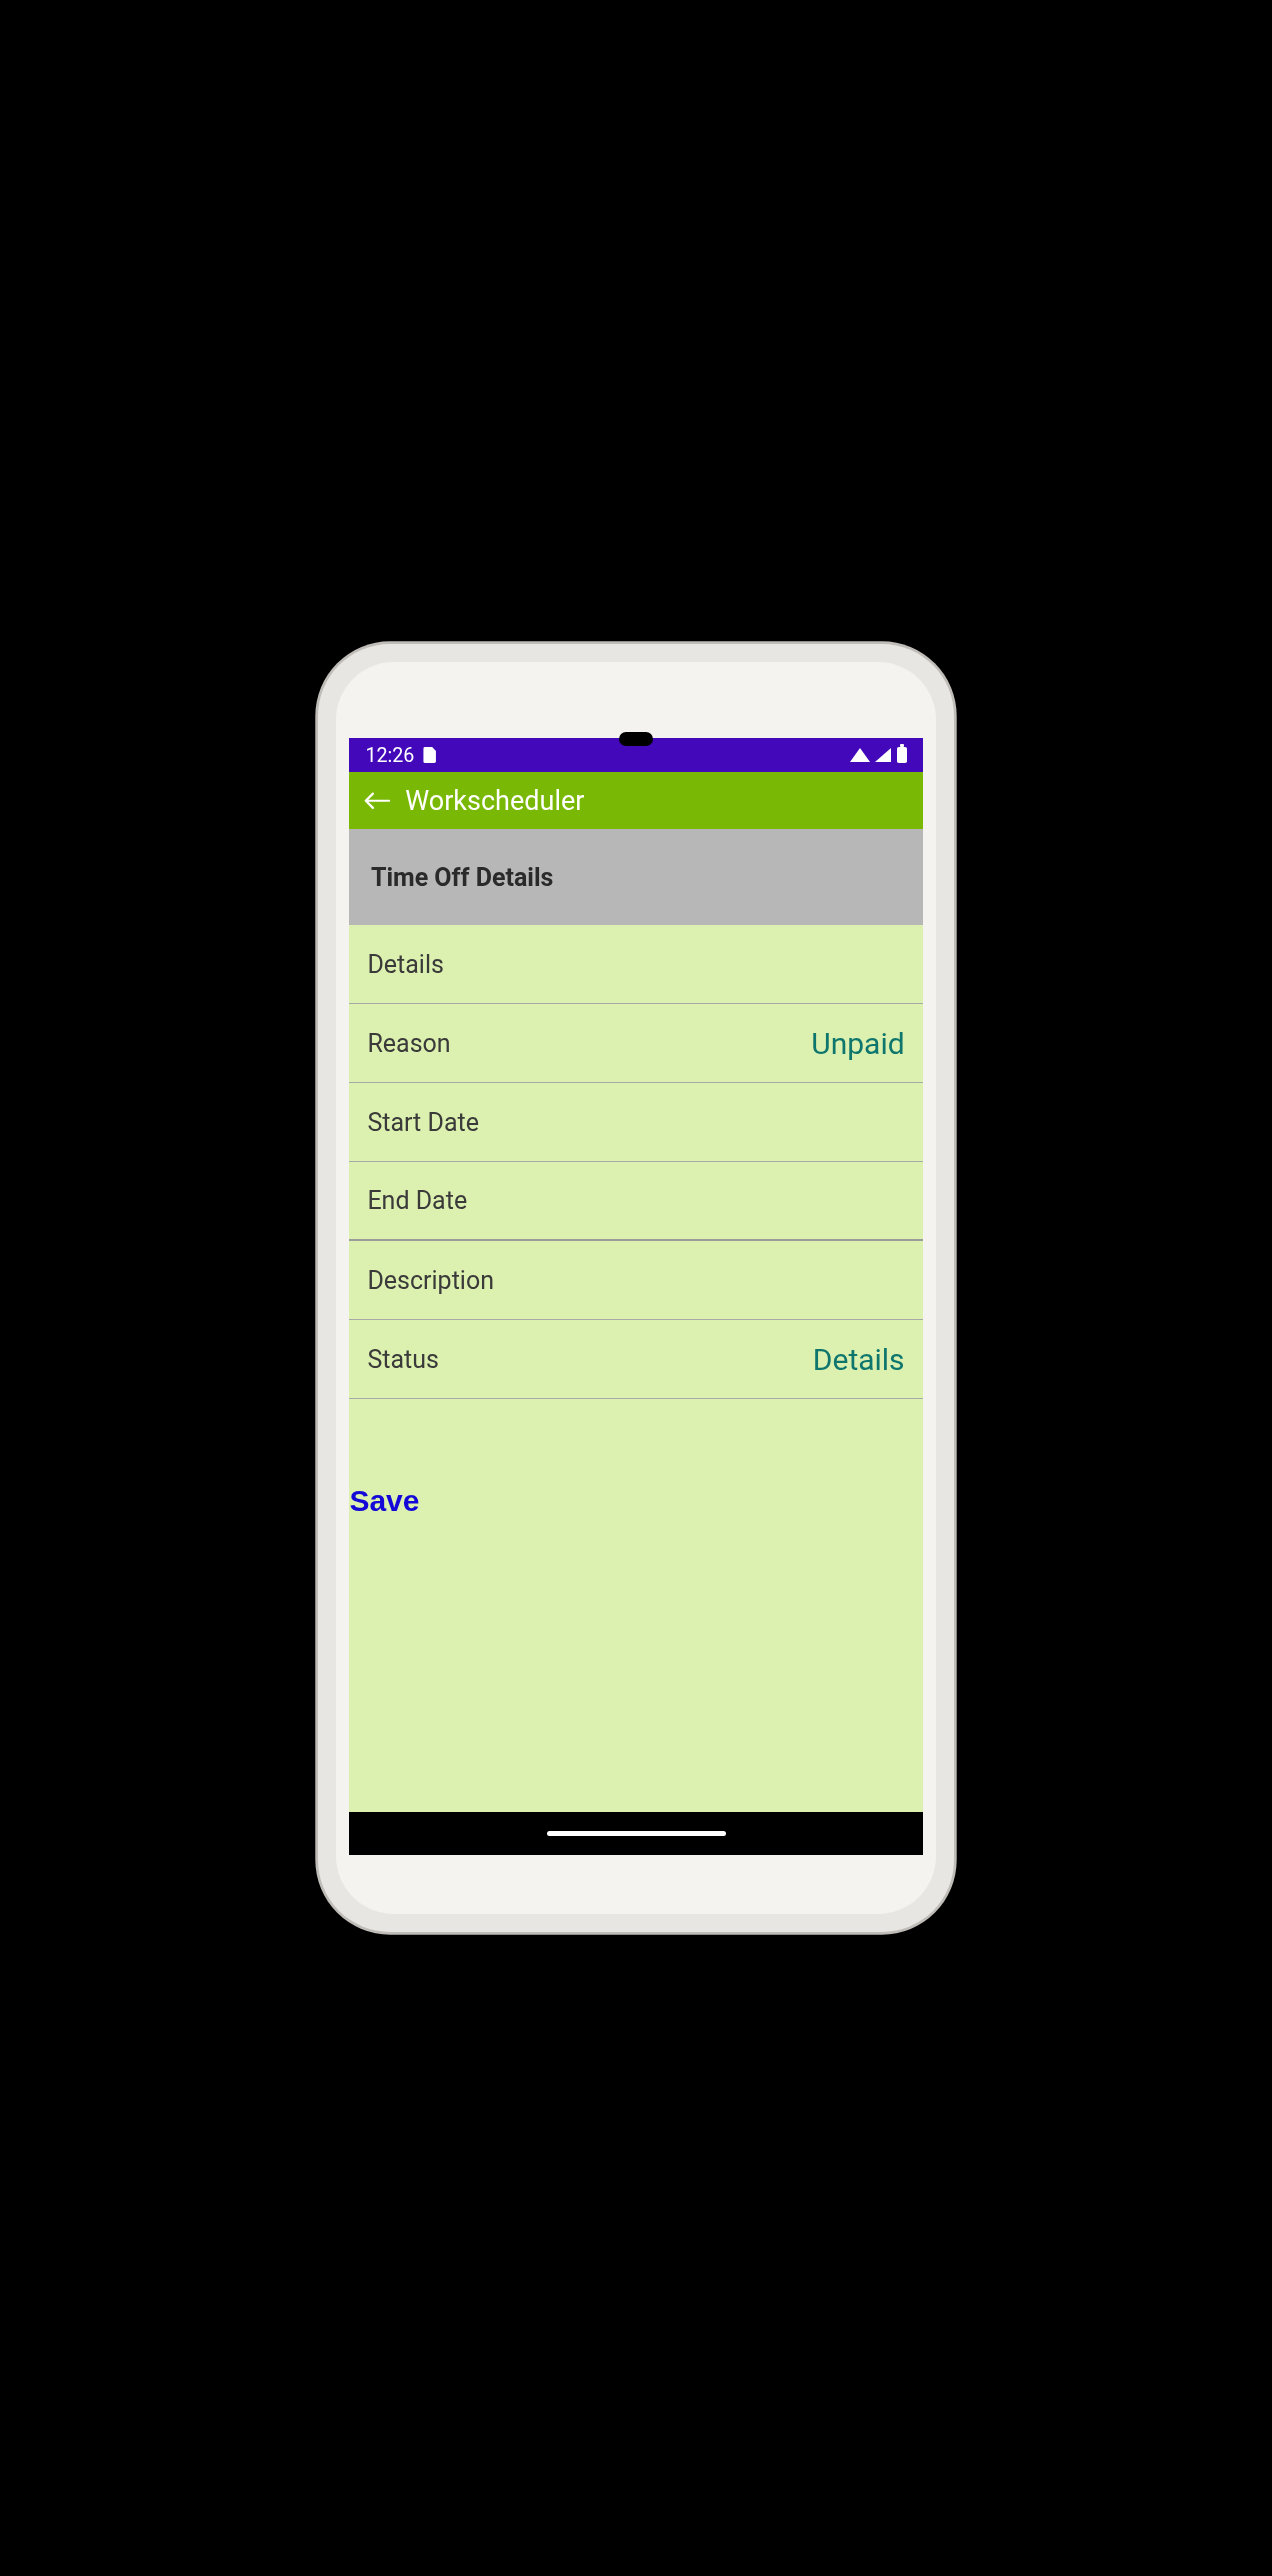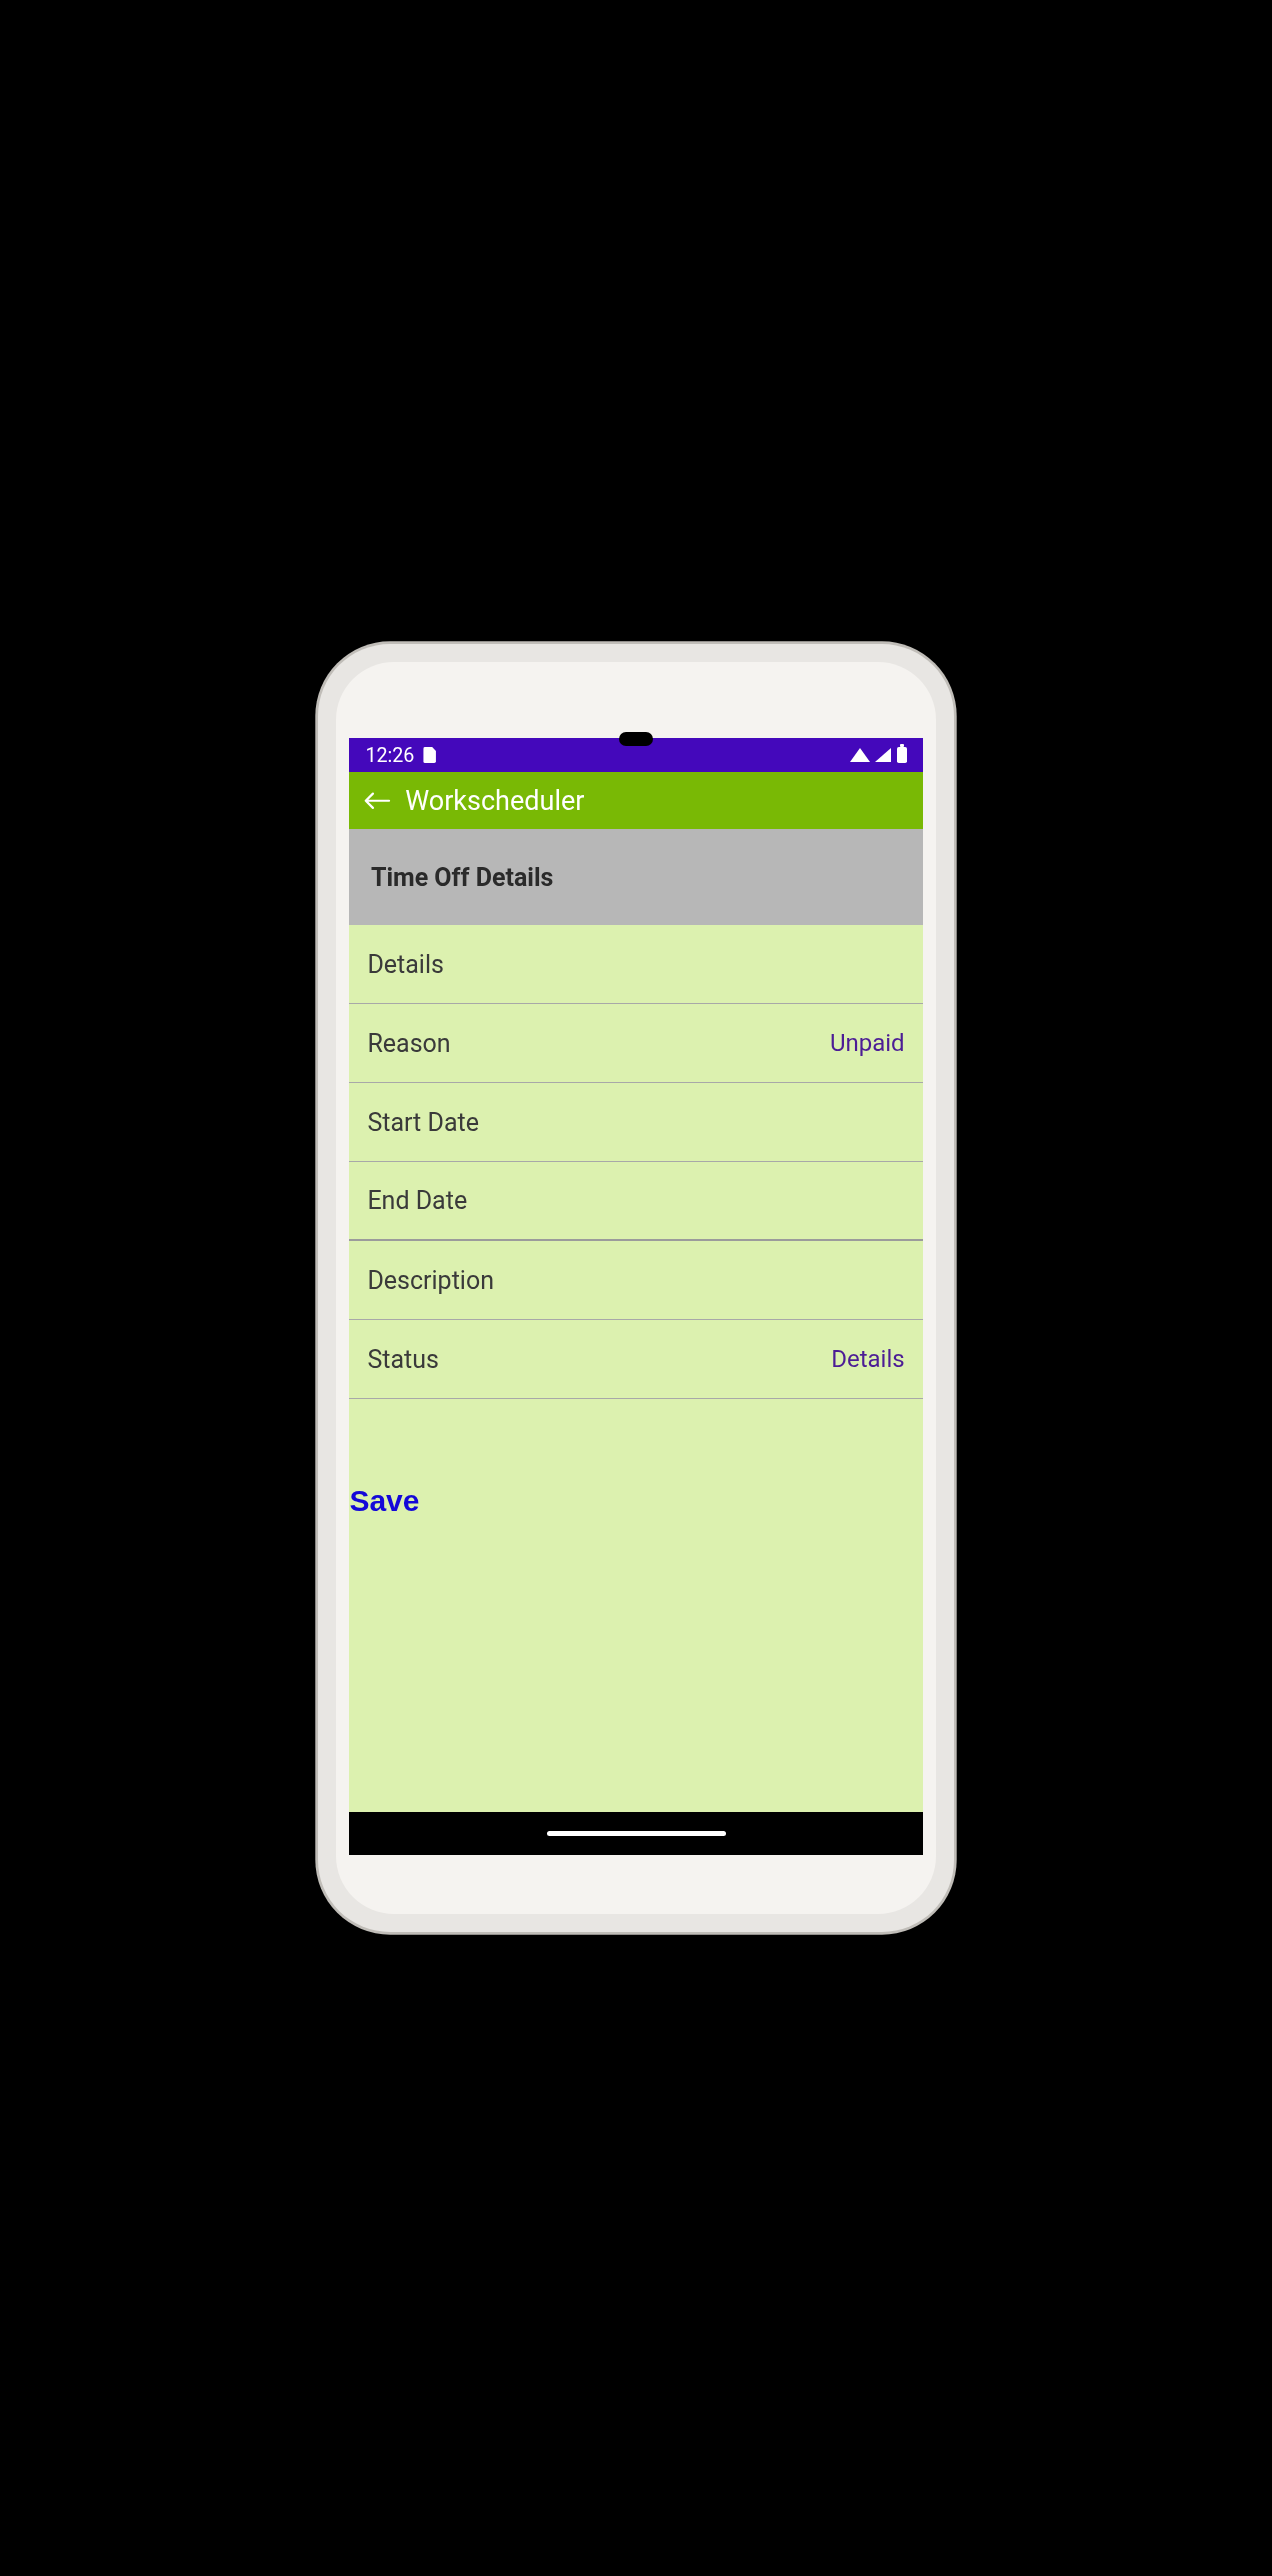--- a/index.html
+++ b/index.html
@@ -227,22 +227,22 @@
     .form-row.thick-border {
       border-bottom: 2.7px solid #9b9b9b;
     }
     
     .form-label {
       font-size: 25px;
       color: #3a3a3a;
     }
     
     .form-value {
-      font-size: 24px;
-      color: #4c1d95;
+      font-size: 30px;
+      color: #0f766e;
     }
     
     .save-area {
       flex: 1;
       display: flex;
       align-items: flex-start;
       justify-content: flex-start;
       padding-top: 85px;
     }
     

